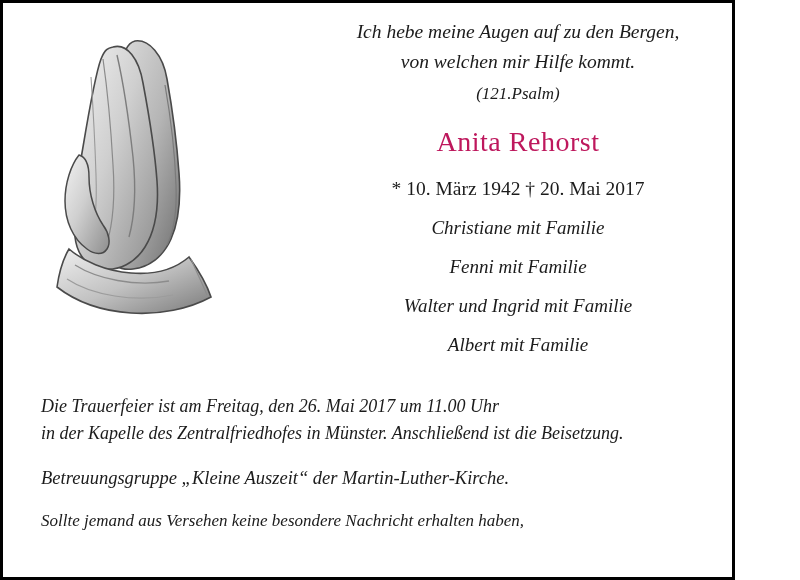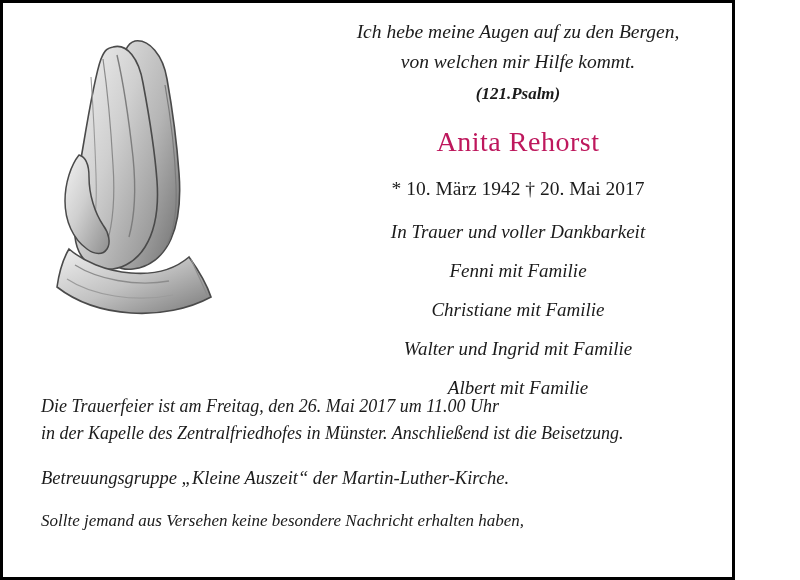--- a/index.html
+++ b/index.html
@@ -48,21 +48,20 @@
     font-style: italic;
     font-size: 19.5px;
     line-height: 1.52;
     color: #1b1b1b;
   }
   .psalm {
     font-style: italic;
     font-size: 17px;
     margin-top: 8px;
     color: #1b1b1b;
-    font-weight: bold;
   }
   .name {
     font-size: 28px;
     letter-spacing: 0.5px;
     margin-top: 22px;
     margin-bottom: 4px;
     color: #be185d;
   }
   .dates {
     font-size: 19.5px;
@@ -164,23 +163,22 @@
   </div>
 
   <div class="upper">
     <div class="verse-line">Ich hebe meine Augen auf zu den Bergen,</div>
     <div class="verse-line">von welchen mir Hilfe kommt.</div>
     <div class="psalm">(121.Psalm)</div>
 
     <div class="name">Anita Rehorst</div>
     <div class="dates">* 10. März 1942  † 20. Mai 2017</div>
 
-    <div class="mourn-intro">In Trauer und voller Dankbarkeit</div>
+    <div class="mourner">Christiane mit Familie</div>
     <div class="mourner">Fenni mit Familie</div>
-    <div class="mourner">Christiane mit Familie</div>
     <div class="mourner">Walter und Ingrid mit Familie</div>
     <div class="mourner">Albert mit Familie</div>
   </div>
 
   <div class="lower">
     <div class="para para-service">
       <span class="line">Die Trauerfeier ist am Freitag, den 26. Mai 2017 um 11.00 Uhr</span>
       <span class="line">in der Kapelle des Zentralfriedhofes in Münster. Anschließend ist die Beisetzung.</span>
     </div>
 

